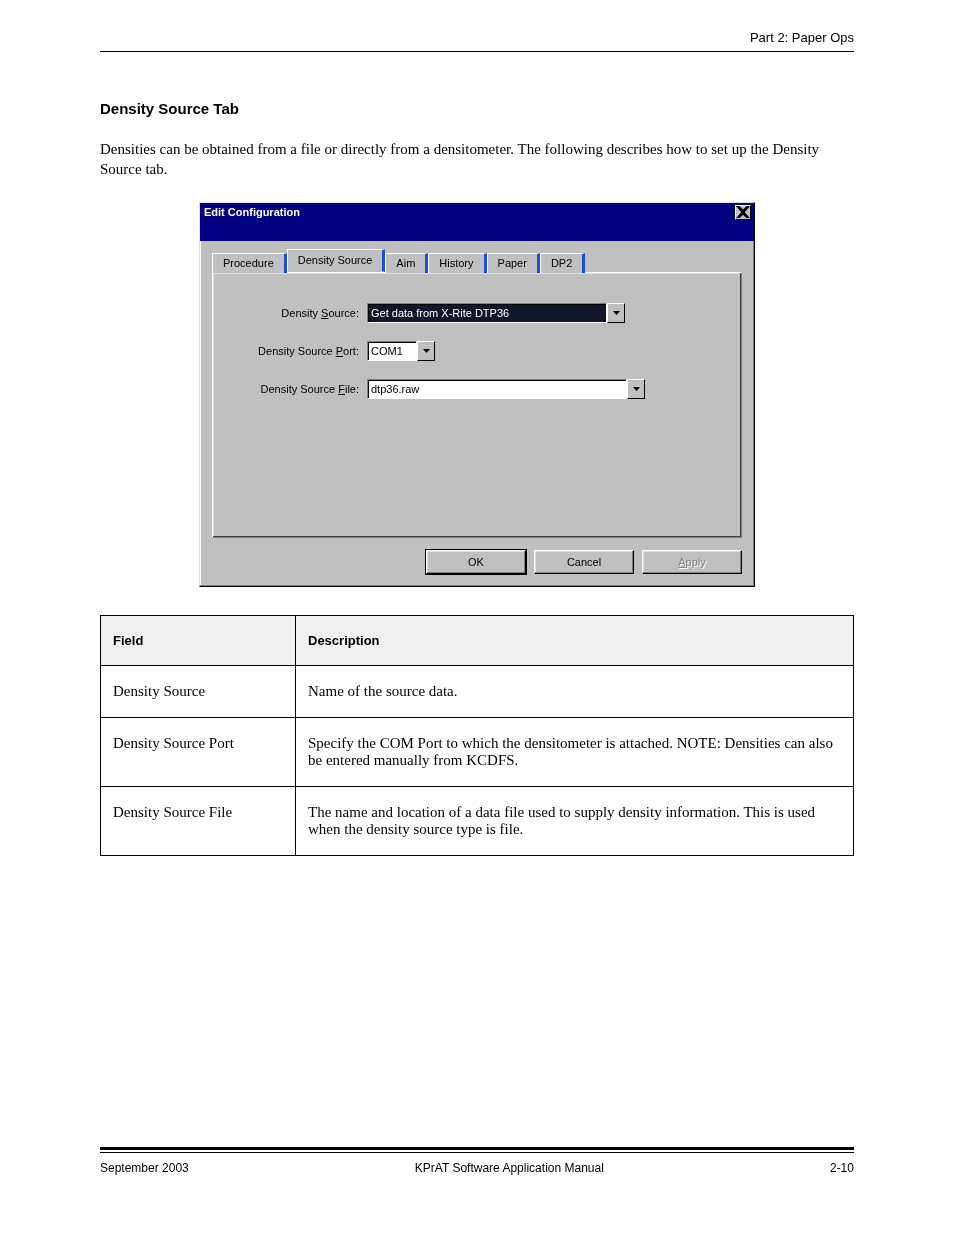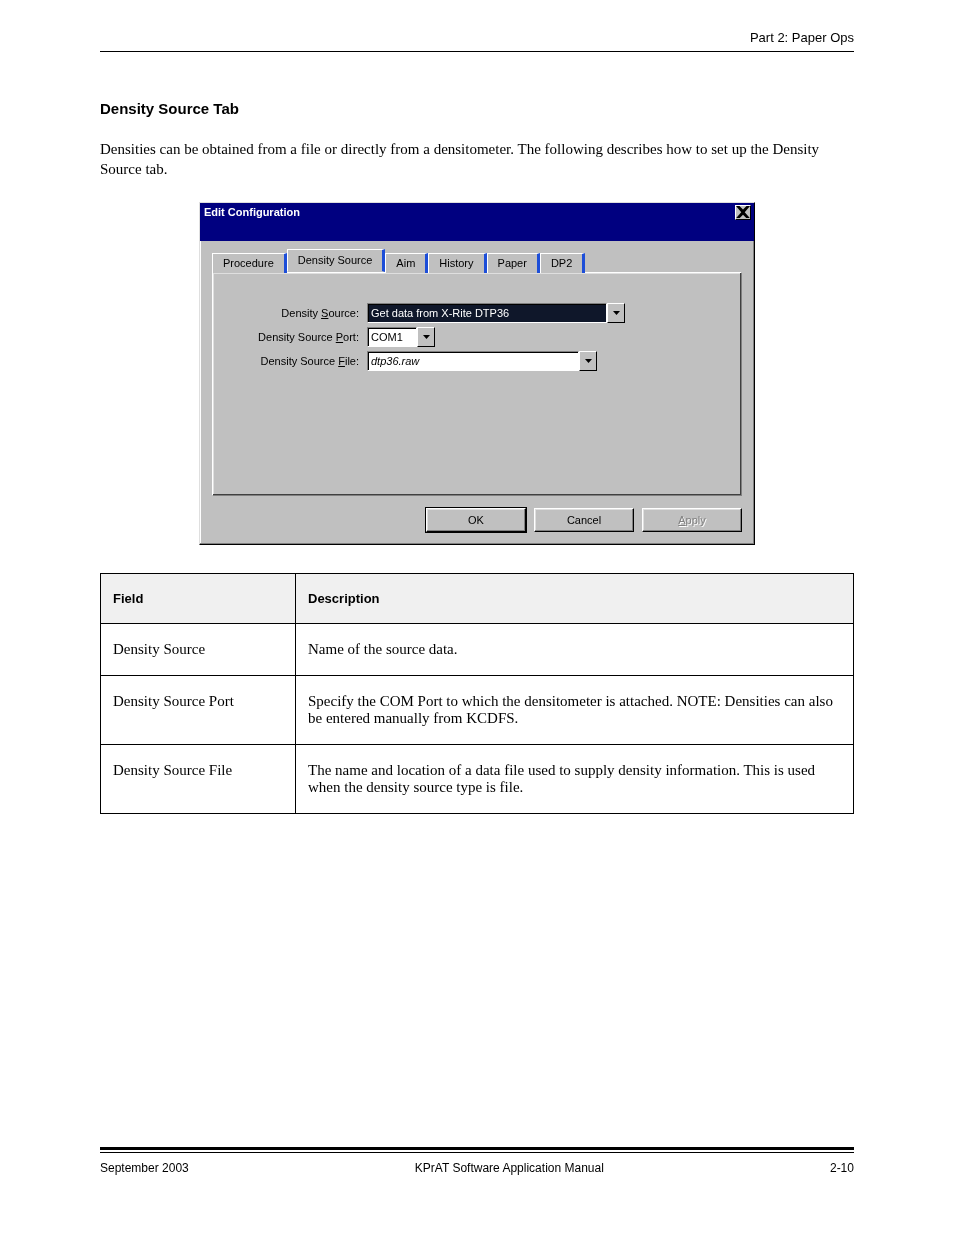--- a/index.html
+++ b/index.html
@@ -12,21 +12,21 @@
   .body-para{font-size:15px;line-height:1.35;margin:0 0 22px 0}
   
   .shot-wrap{display:flex;justify-content:center;margin-bottom:28px}
   .win{width:554px;background:#c0c0c0;font-family:"MS Sans Serif",Tahoma,Arial,sans-serif;font-size:11px;color:#000;border-top:1px solid #dfdfdf;border-left:1px solid #dfdfdf;border-right:1px solid #000;border-bottom:1px solid #000;box-shadow:inset -1px -1px 0 #808080,inset 1px 1px 0 #fff}
   .titlebar{background:#000080;color:#fff;font-weight:bold;padding:2px 3px 21px 4px;font-size:11px;display:flex;align-items:center;justify-content:space-between}
   .closebtn{width:14px;height:13px;background:#c0c0c0;display:flex;align-items:center;justify-content:center;border-top:1px solid #fff;border-left:1px solid #fff;border-right:1px solid #000;border-bottom:1px solid #000;font-family:Arial;font-size:10px;font-weight:bold;color:#000;line-height:1}
   .tabbar{display:flex;align-items:flex-end;padding:8px 12px 0 12px;gap:0}
   .tab{padding:3px 10px 4px;border-top:1px solid #fff;border-left:1px solid #fff;border-right:3px solid #1d4ed8;background:#c0c0c0;position:relative;top:1px;font-size:11px}
   .tab.active{background:#c0c0c0;border-bottom:1px solid #c0c0c0;z-index:2;top:0;padding-top:4px;padding-bottom:5px}
   .tabpanel{margin:0 12px 12px;border-top:1px solid #fff;border-left:1px solid #fff;border-right:1px solid #808080;border-bottom:1px solid #808080;box-shadow:inset -1px -1px 0 #404040,inset 1px 1px 0 #dfdfdf;padding:30px 18px 120px 18px}
-  .formrow{display:flex;align-items:center;margin-bottom:4px}
+  .formrow{display:flex;align-items:center;margin-bottom:18px}
   .formlabel{width:128px;text-align:right;padding-right:8px;font-size:11px}
   .u{text-decoration:underline}
   .combo{display:flex;align-items:stretch;height:20px}
   .combo input{border-top:1px solid #808080;border-left:1px solid #808080;border-right:1px solid #fff;border-bottom:1px solid #fff;box-shadow:inset 1px 1px 0 #000;background:#fff;padding:1px 3px;font-family:inherit;font-size:11px;outline:none;height:20px;box-sizing:border-box}
   .combo .sel{background:#0f172a;color:#fff}
   .combo .arrow{width:16px;background:#c0c0c0;border-top:1px solid #fff;border-left:1px solid #fff;border-right:1px solid #000;border-bottom:1px solid #000;display:flex;align-items:center;justify-content:center}
   .combo .arrow svg{width:7px;height:4px;display:block}
   .btnrow{display:flex;justify-content:flex-end;gap:8px;padding:0 12px 12px}
   .wbtn{min-width:74px;height:22px;background:#c0c0c0;border-top:1px solid #fff;border-left:1px solid #fff;border-right:1px solid #000;border-bottom:1px solid #000;box-shadow:inset -1px -1px 0 #808080,inset 1px 1px 0 #dfdfdf;font-family:inherit;font-size:11px;display:flex;align-items:center;justify-content:center;padding:0 12px}
   .wbtn.default{box-shadow:0 0 0 1px #000,inset -1px -1px 0 #808080,inset 1px 1px 0 #dfdfdf}
@@ -104,21 +104,21 @@
                   </svg>
               </div>
             </div>
           </div>
 
           <div class="formrow">
             <div class="formlabel">
               <span>Density Source </span><span class="u">F</span><span>ile:</span>
             </div>
             <div class="combo">
-              <input style="width: 212px; font-style: italic;" value="dtp36.raw">
+              <input style="width: 260px;" value="dtp36.raw">
               <div class="arrow">
                 <svg viewBox="0 0 7 4">
                     <path d="M0 0 H7 L3.5 4 Z" fill="#000"></path>
                   </svg>
               </div>
             </div>
           </div>
 
         </div>
 

